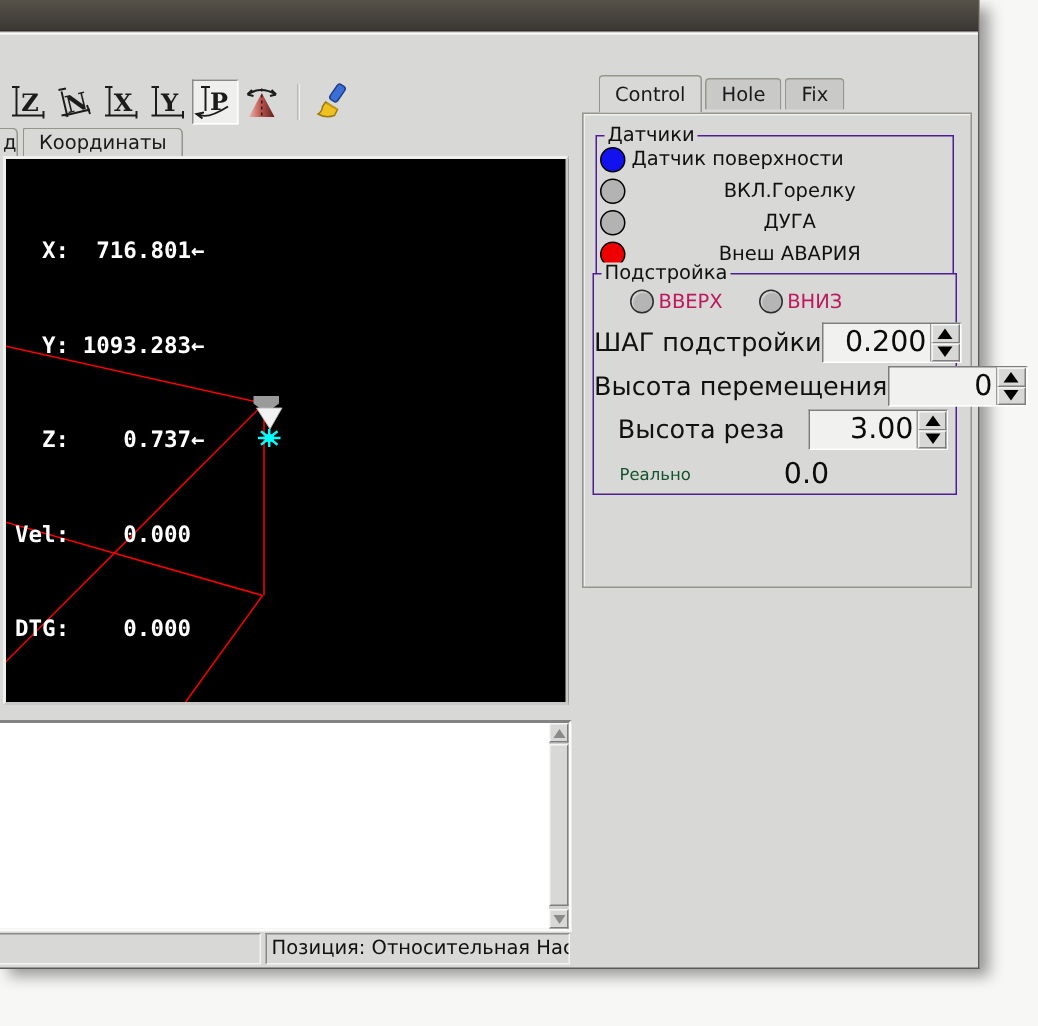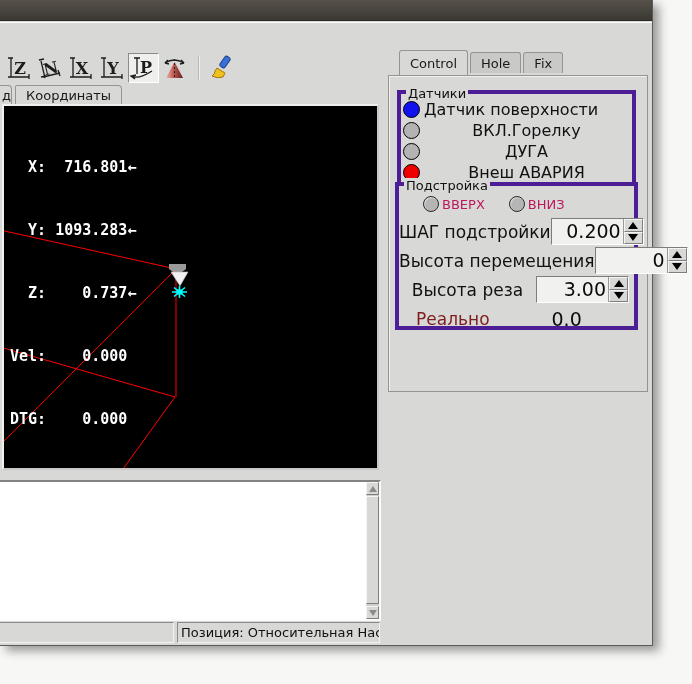--- a/index.html
+++ b/index.html
@@ -102,35 +102,35 @@
     padding:3px 10px 3px; margin-right:2px; height:21px; white-space:nowrap;
   }
   .rtab.active { background:#d8d8d7; height:25px; padding-top:5px; position:relative; z-index:2; }
   .rpane {
     position:absolute; left:388px; top:75px; width:260px; height:317px;
     background:#d8d8d7; border:1px solid #97948d;
     box-shadow:inset 1px 1px 0 #f0f0ef;
   }
 
   .group {
-    position:absolute; border:4px solid #4c1d95; background:#d8d8d7;
+    position:absolute; border:1px solid #4c1d95; background:#d8d8d7;
   }
   .group-title {
     position:absolute; top:-8px; left:5px; background:#d8d8d7; padding:0 2px;
     font-size:13px; color:#111; line-height:15px;
   }
 
   
   .g-sensors { left:8px; top:14px; width:239px; height:102px; }
   .led-row { display:flex; align-items:center; height:20px; margin:1px 2px 1px 2px; }
   .led {
     width:17px; height:17px; border-radius:50%; border:1px solid #000;
     flex:0 0 auto; margin-right:4px;
   }
-  .led-label { font-size:16px; color:#111; white-space:nowrap; }
+  .led-label { font-size:13px; color:#111; white-space:nowrap; }
   .led-row.center { position:relative; }
   .led-row.center .led-label { position:absolute; left:20px; right:0; text-align:center; }
 
   
   .g-adjust { left:6px; top:106px; width:243px; height:148px; }
   .radio-row { display:flex; align-items:center; height:22px; margin:7px 0 2px 24px; }
   .radio {
     width:16px; height:16px; border-radius:50%; background:#b5b5b5;
     border:1px solid #2c2c2c; margin-right:3px; flex:0 0 auto;
     box-shadow:inset 1px 1px 1px rgba(255,255,255,.5);
@@ -149,21 +149,21 @@
   }
   .spin-btns { width:20px; display:flex; flex-direction:column; border-left:1px solid #9a9a9a; }
   .spin-btn {
     flex:1; background:#d8d8d7; display:flex; align-items:center; justify-content:center;
     border:1px solid; border-color:#f5f5f5 #7e7e7e #7e7e7e #f5f5f5;
   }
   .spin-btn .tri.up   { border-bottom-color:#000; border-left-width:5px; border-right-width:5px; border-bottom-width:7px; }
   .spin-btn .tri.down { border-top-color:#000;    border-left-width:5px; border-right-width:5px; border-top-width:7px; }
 
   .real-row { display:flex; align-items:center; height:26px; margin-top:2px; }
-  .real-label { font-size:17px; color:#7f1d1d; margin-left:17px; }
+  .real-label { font-size:11px; color:#14532d; margin-left:17px; }
   .real-value { font-size:19px; color:#0b0b0b; margin-left:62px; }
 </style>
 </head>
 <body>
 
 <div class="window">
 
   <div class="titlebar"></div>
   <div class="menustrip"></div>
 

